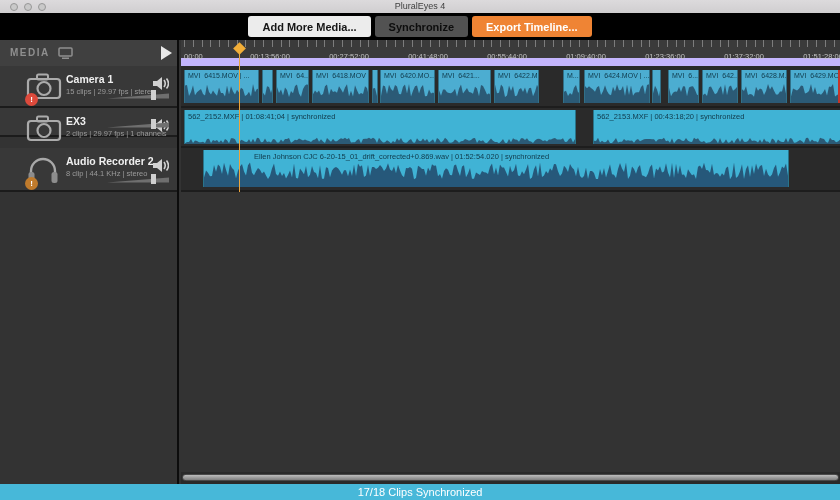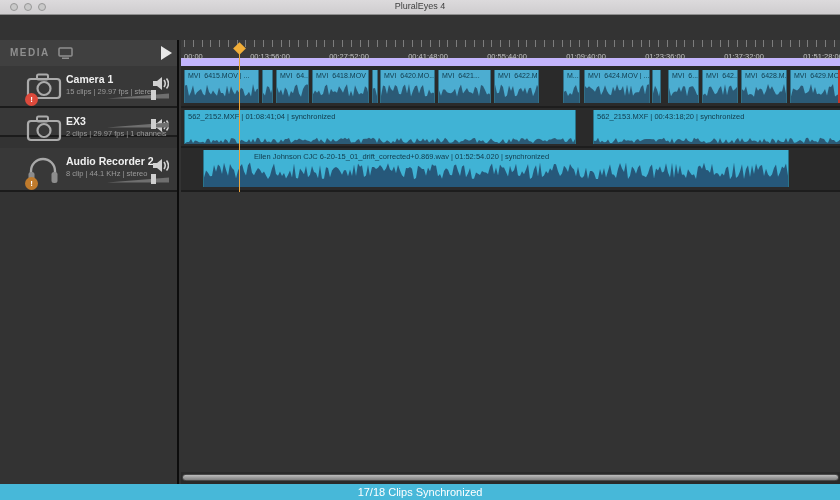--- a/index.html
+++ b/index.html
@@ -86,20 +86,25 @@
 
 <div class="app">
 
   <div class="titlebar">
     <span class="tl c1"></span>
     <span class="tl c2"></span>
     <span class="tl c3"></span>
     <div class="win-title">PluralEyes 4</div>
   </div>
 
+  <div class="toolbar">
+    <button class="tbtn light">Add More Media...</button>
+    <button class="tbtn gray">Synchronize</button>
+    <button class="tbtn orange">Export Timeline...</button>
+  </div>
 
   <div class="main">
 
     <div class="sidebar">
       <div class="media-header">
         <span class="media-label">MEDIA</span>
         <span class="monitor-icon">
           <svg width="15" height="13" viewBox="0 0 15 13">
               <rect x="1" y="1" width="13" height="8" rx="1" fill="none" stroke="#8f8f8f" stroke-width="1.5"></rect>
               <rect x="4" y="10.5" width="7" height="1.5" fill="#8f8f8f"></rect>

